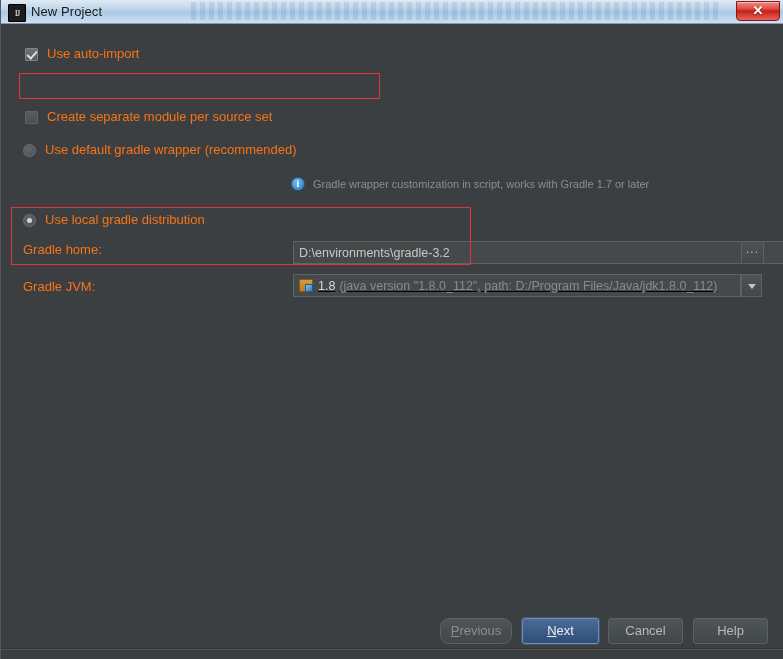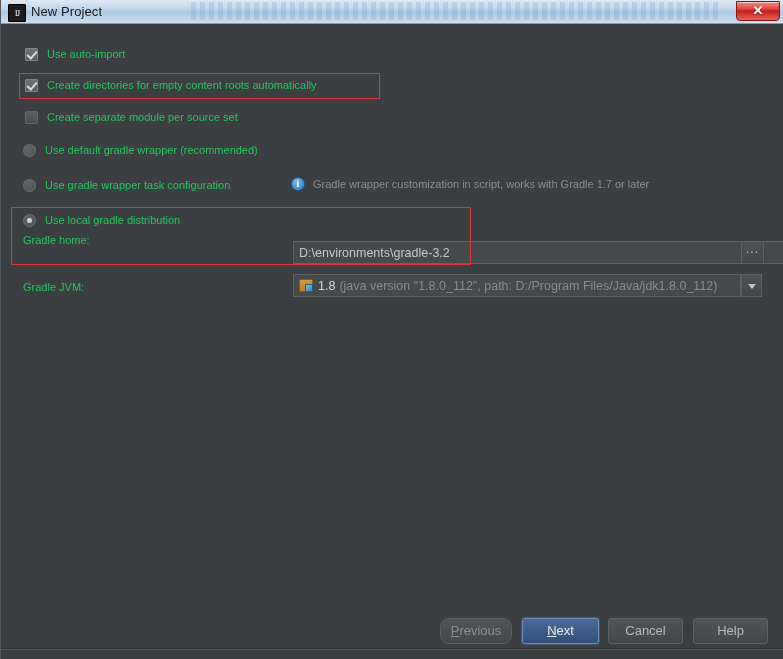--- a/index.html
+++ b/index.html
@@ -103,22 +103,22 @@
     background: #3c3f41;
   }
 
   .row {
     position: absolute;
     display: flex;
     align-items: center;
   }
 
   .lbl {
-    color: #22c55e;
-    font-size: 11px;
+    color: #f97316;
+    font-size: 13px;
     line-height: 16px;
     white-space: nowrap;
   }
 
   
   .cb {
     position: relative;
     width: 13px; height: 13px;
     box-sizing: border-box;
     border: 1px solid #6b6f71;
@@ -337,62 +337,54 @@
     </div>
   </div>
 
   <div id="content">
 
     <div class="row" style="left:24px; top:22px;">
       <span class="cb checked"></span>
       <span class="lbl">Use auto-import</span>
     </div>
 
-    <div class="row" style="left:24px; top:53px;">
-      <span class="cb checked"></span>
-      <span class="lbl">Create directories for empty content roots automatically</span>
-    </div>
     <div class="redbox" style="left:18px; top:49px; width:361px; height:26px;"></div>
 
     <div class="row" style="left:22px; top:118px;">
       <span class="rb"></span>
       <span class="lbl">Use default gradle wrapper (recommended)</span>
     </div>
 
     <div class="row" style="left:24px; top:85px;">
       <span class="cb off"></span>
       <span class="lbl">Create separate module per source set</span>
     </div>
 
-    <div class="row" style="left:22px; top:153px;">
-      <span class="rb"></span>
-      <span class="lbl">Use gradle wrapper task configuration</span>
-    </div>
     <div class="row" style="left:290px; top:153px;">
       <span class="info-icon">i</span>
       <span class="hint">Gradle wrapper customization in script, works with Gradle 1.7 or later</span>
     </div>
 
     <div class="row" style="left:22px; top:188px;">
       <span class="rb on"></span>
       <span class="lbl">Use local gradle distribution</span>
     </div>
 
-    <div class="row" style="left:22px; top:208px;">
+    <div class="row" style="left:22px; top:218px;">
       <span class="lbl">Gradle home:</span>
     </div>
     <input class="field" style="left: 292px; top: 217px; width: 498px;" value="D:\environments\gradle-3.2">
     <div class="browse-btn" style="left:740px; top:217px;">...</div>
 
     <div class="redbox" style="left:10px; top:183px; width:460px; height:58px;"></div>
 
     <div class="row" style="left:22px; top:255px;">
       <span class="lbl">Gradle JVM:</span>
     </div>
-    <div class="combo" style="left:292px; top:250px; width:448px;">
+    <div class="combo" style="left:292px; top:250px; width:448px;text-decoration:underline;">
       <span class="jdk-icon"></span>
       <span class="ver">1.8</span>
       <span class="meta">(java version "1.8.0_112", path: D:/Program Files/Java/jdk1.8.0_112)</span>
     </div>
     <div class="combo-arrow" style="left:740px; top:250px;"></div>
 
     <div id="footer-sep"></div>
 
     <div class="btn disabled" style="left:439px; top:594px; width:72px;">
       <span class="mn">P</span><span>revious</span>

